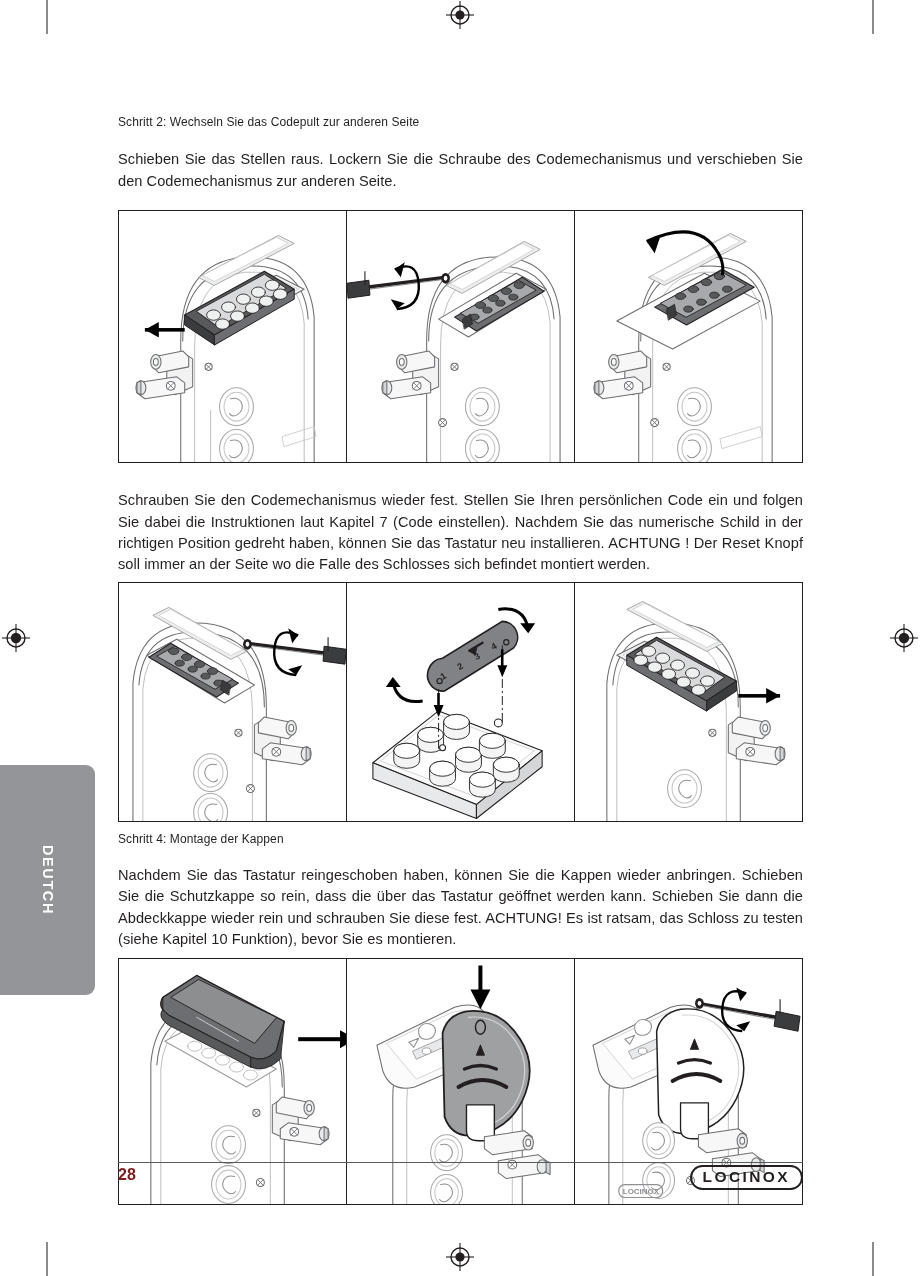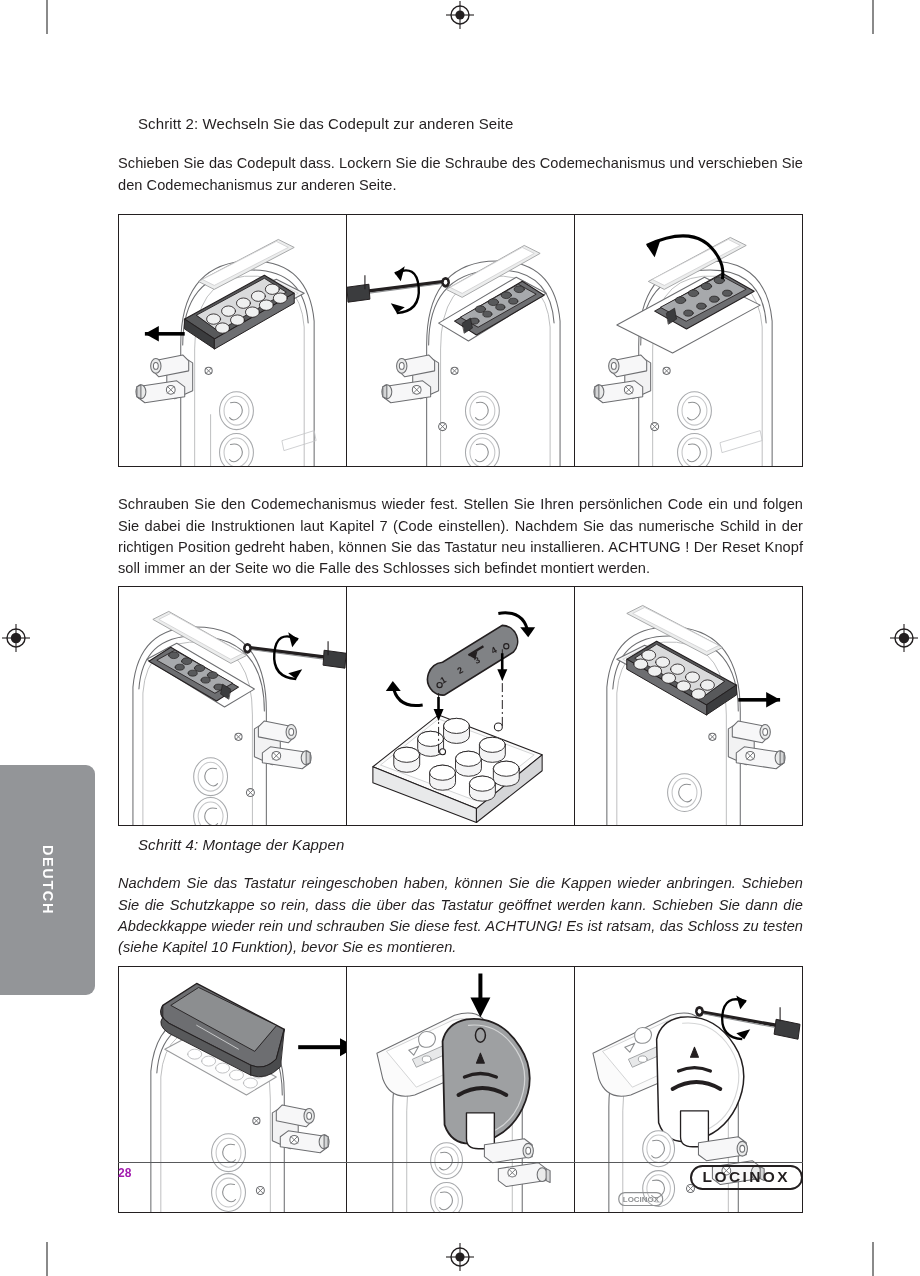--- a/index.html
+++ b/index.html
@@ -29,24 +29,23 @@
     transform-origin:center center;
     color:#ffffff;font-size:14.5px;font-weight:bold;
     letter-spacing:1.6px;white-space:nowrap;
     font-family:"Liberation Sans", sans-serif;
   }
 
   
   .content{position:absolute;left:118px;top:0;width:685px;}
 
   .step-head{
-    font-size:15px;line-height:1.35;
+    font-size:12px;line-height:1.35;
     font-family:"Liberation Sans", sans-serif;
     letter-spacing:.1px;
-    margin-left:20px;
   }
   .body-par{
     font-size:14.6px;line-height:1.47;
     text-align:justify;
     font-family:"Liberation Sans", sans-serif;
     letter-spacing:.05px;
   }
 
   
   .fig-row{
@@ -63,21 +62,21 @@
   .fig-cell + .fig-cell{border-left:1.6px solid #231f20;}
   .fig-cell svg{display:block;width:100%;height:100%;}
 
   
   .footer-rule{
     position:absolute;left:118px;top:1162px;width:685px;
     border-top:1.4px solid #58595b;
   }
   .page-num{
     position:absolute;left:118px;top:1166px;
-    font-size:12px;font-weight:bold;color:#a21caf;
+    font-size:16px;font-weight:bold;color:#7f1d1d;
     font-family:"Liberation Sans", sans-serif;
   }
   .logo{
     position:absolute;right:117px;top:1165px;
     border:2px solid #231f20;border-radius:14px;
     padding:2px 11px 3px 11px;
     font-size:15.5px;font-weight:bold;letter-spacing:2.4px;
     color:#231f20;line-height:1.05;
     font-family:"Liberation Sans", sans-serif;
   }
@@ -124,21 +123,21 @@
 </div>
 
 <div class="lang-tab">
   <span class="lbl">DEUTCH</span>
 </div>
 
 <div class="content">
 
   <div style="padding-top:114px;">
     <div class="step-head">Schritt 2: Wechseln Sie das Codepult zur anderen Seite</div>
-    <div class="body-par" style="margin-top:19px;">Schieben Sie das Codepult dass. Lockern Sie die Schraube des Codemechanismus und verschieben Sie  den Codemechanismus zur anderen Seite.</div>
+    <div class="body-par" style="margin-top:19px;">Schieben Sie das Stellen raus. Lockern Sie die Schraube des Codemechanismus und verschieben Sie  den Codemechanismus zur anderen Seite.</div>
   </div>
 
   <div class="fig-row" style="margin-top:18px;height:251px;">
 
     <div class="fig-cell">
       <svg viewBox="0 0 228 251" preserveAspectRatio="xMidYMid meet" aria-hidden="true">
         <g fill="none" stroke="#231f20" stroke-width="1.05" stroke-linejoin="round" stroke-linecap="round">
 
           <path d="M62 256 L62 130 Q62 52 124 46 Q190 41 196 106 L196 256" stroke="#6d6e71"></path>
           <path d="M76 256 L76 134 Q76 66 126 61 Q182 57 186 112 L186 256" stroke="#b6b7b9" stroke-width=".9"></path>
@@ -548,21 +547,21 @@
           </g>
           <g fill="#000" stroke="none">
             <rect x="22" y="111" width="42" height="3.6"></rect>
             <path d="M22 112.8 L36 105 L36 120.6 Z"></path>
           </g>
         </g>
       </svg>
     </div>
   </div>
 
-  <div style="padding-top:9px;font-style:italic;">
+  <div style="padding-top:9px;">
     <div class="step-head">Schritt 4: Montage der Kappen</div>
     <div class="body-par" style="margin-top:18px;">Nachdem Sie das Tastatur reingeschoben haben, können Sie die Kappen wieder anbringen. Schieben Sie die Schutzkappe so rein, dass die über das Tastatur geöffnet werden kann. Schieben Sie dann die Abdeckkappe wieder rein und schrauben Sie diese fest. ACHTUNG! Es ist ratsam, das Schloss zu testen (siehe Kapitel 10 Funktion), bevor Sie es montieren.</div>
   </div>
 
   <div class="fig-row" style="margin-top:7px;height:245px;">
 
     <div class="fig-cell">
       <svg viewBox="0 0 228 245" preserveAspectRatio="xMidYMid meet" aria-hidden="true">
         <g transform="translate(228,0) scale(-1,1)">
           <g fill="none" stroke="#231f20" stroke-width="1.05" stroke-linejoin="round" stroke-linecap="round">

